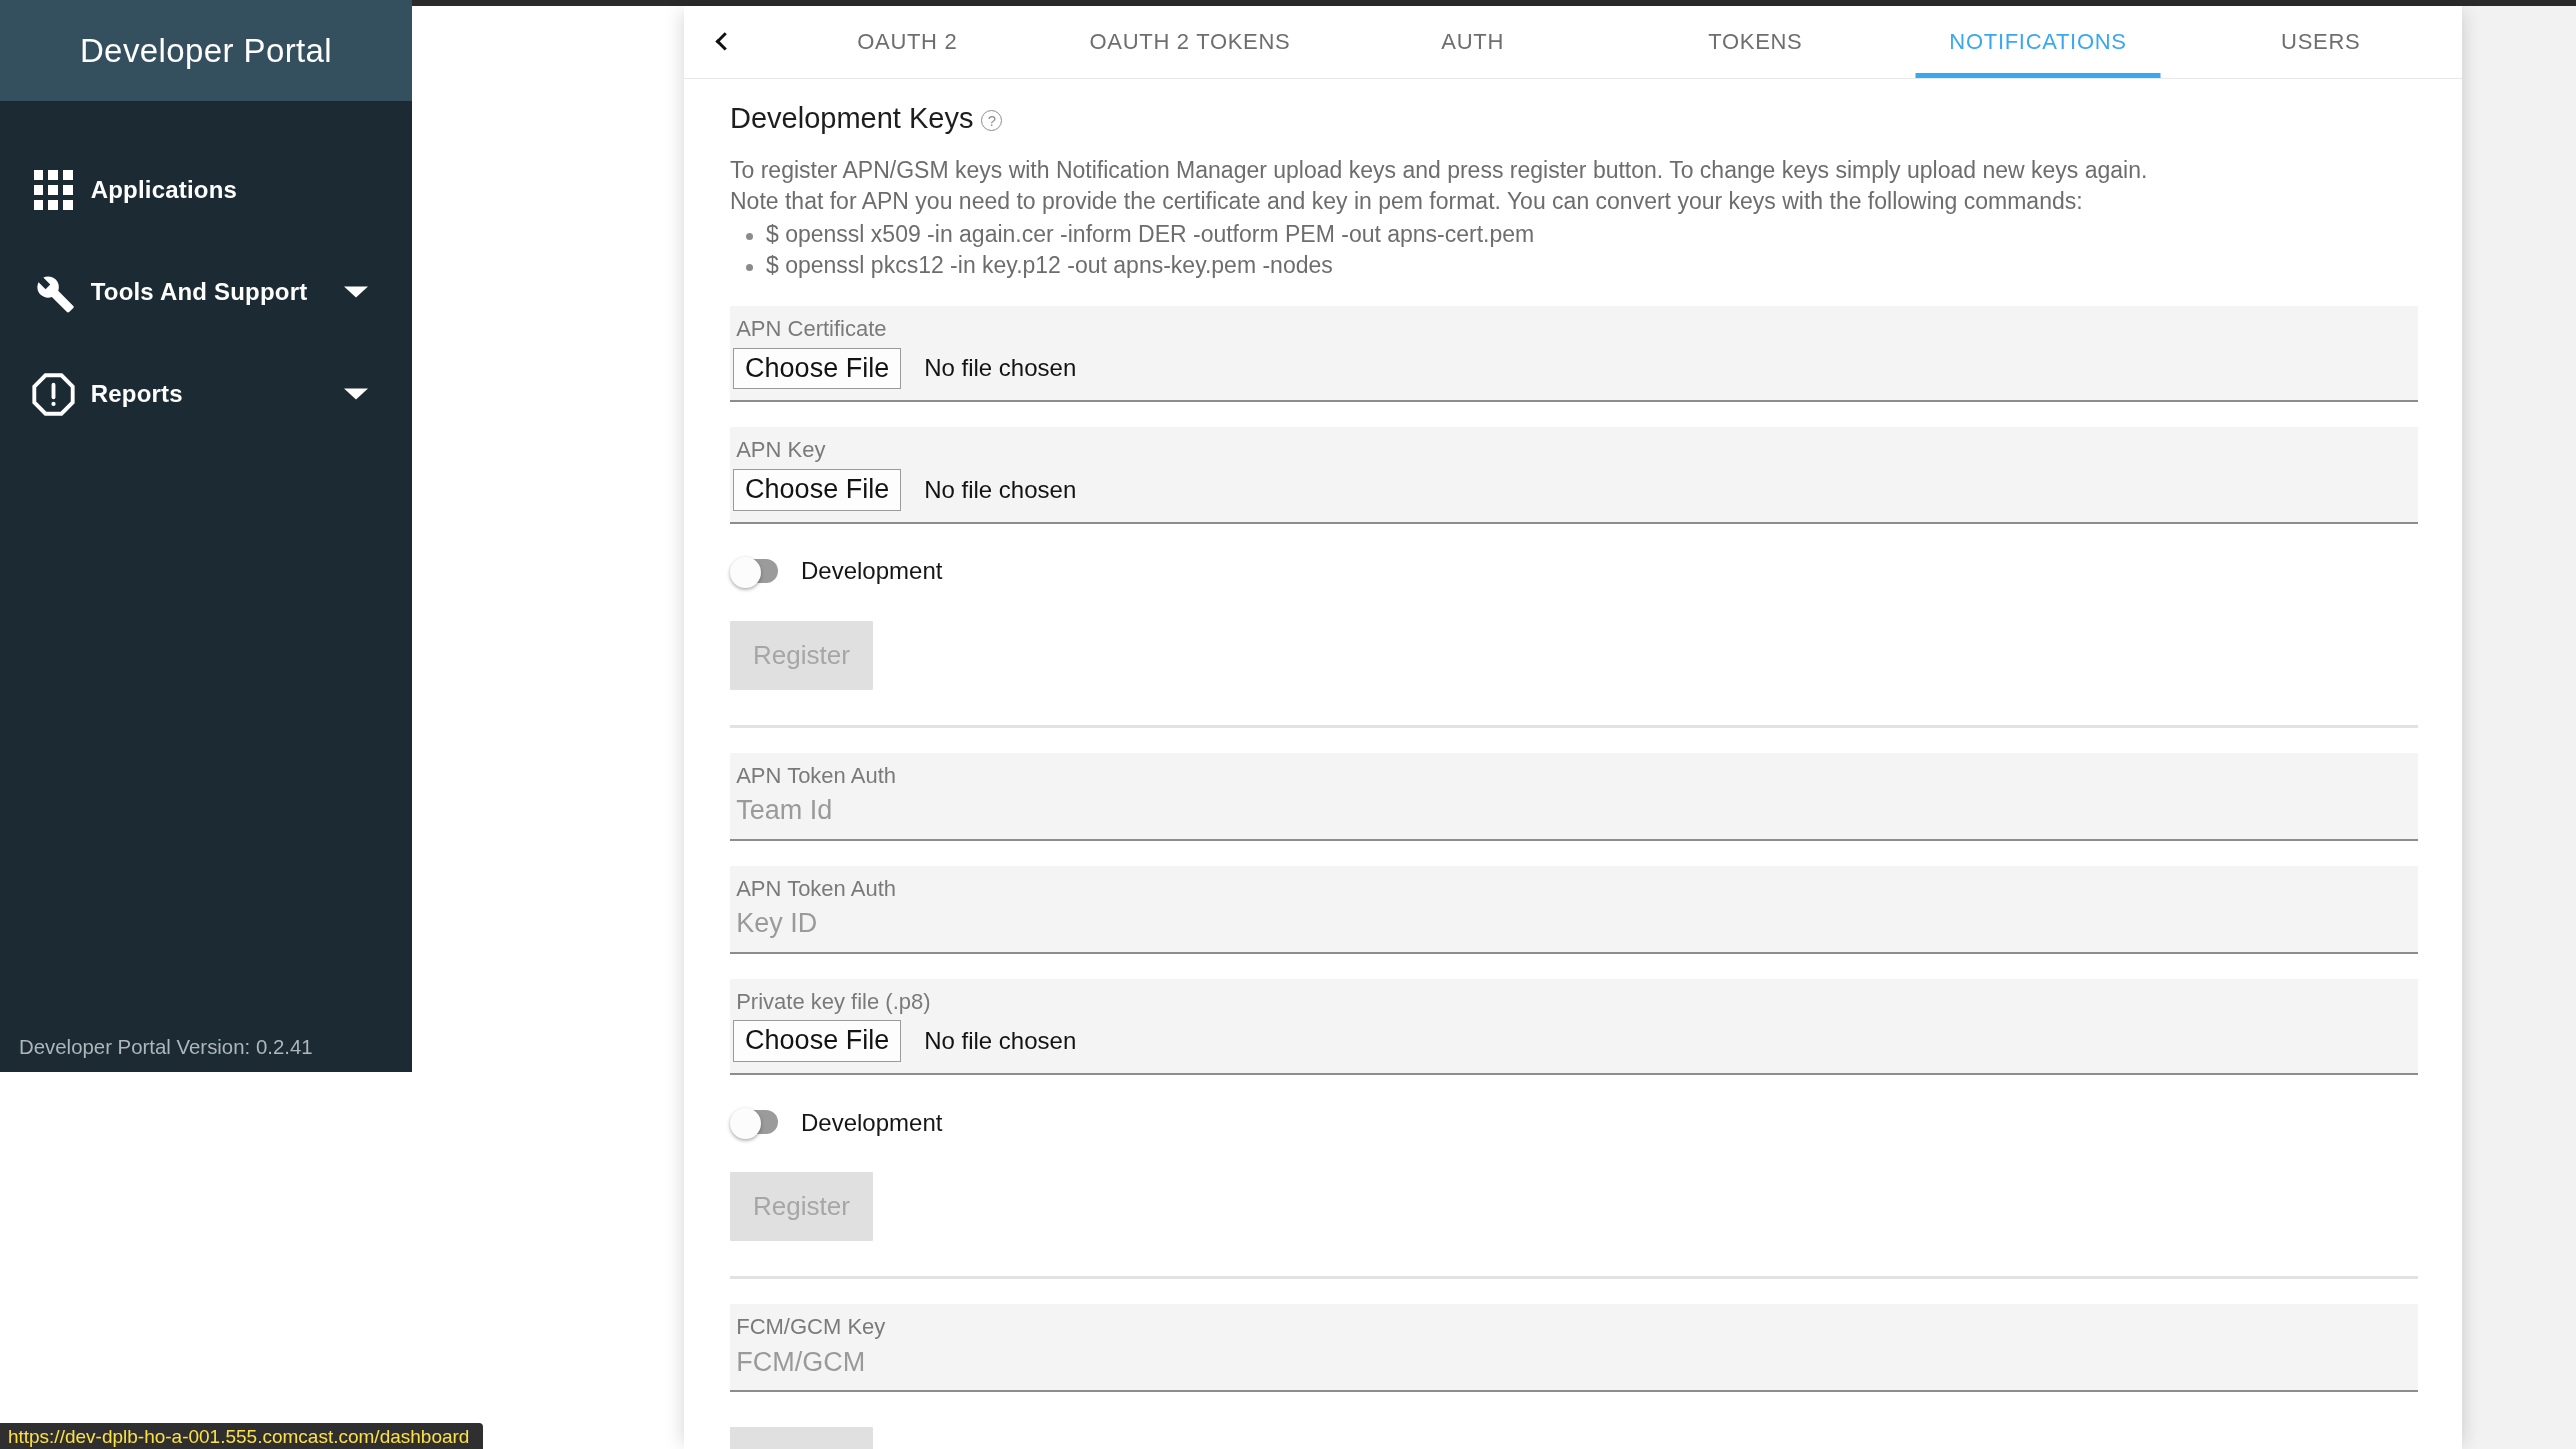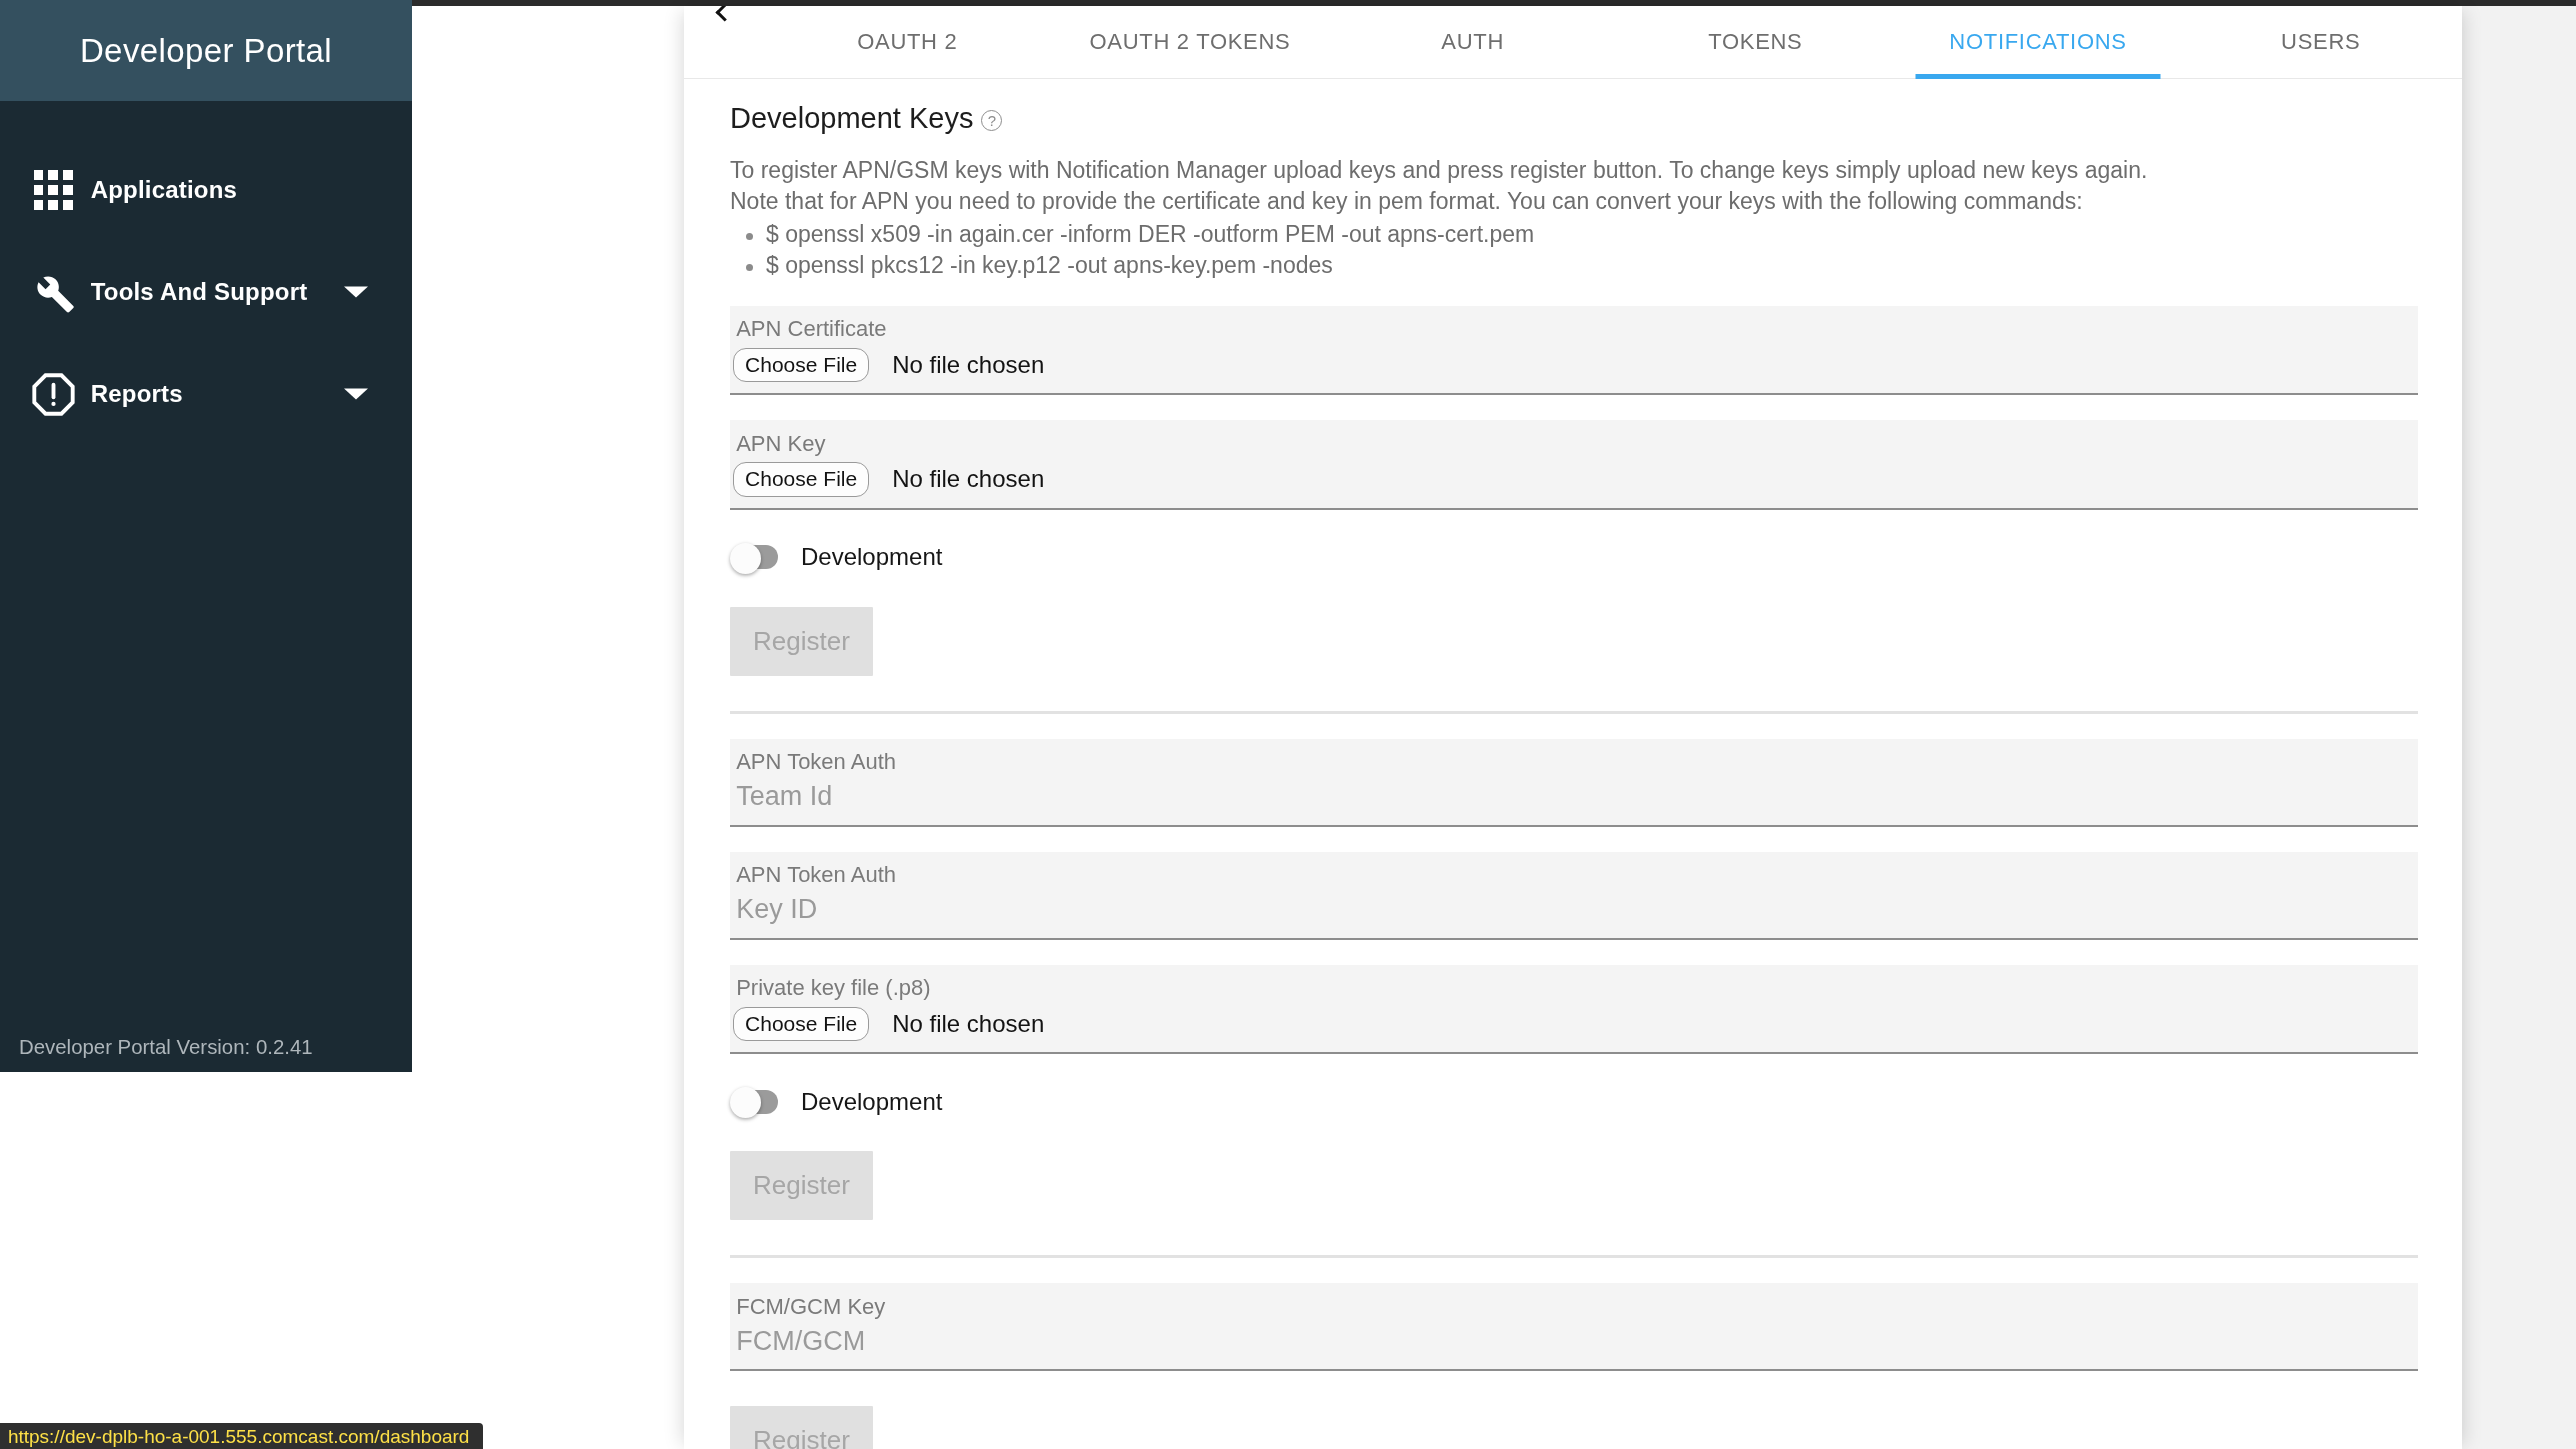--- a/index.html
+++ b/index.html
@@ -68,21 +68,21 @@
   
   .card {
     position: absolute; left: 684px; top: 5.5px; width: 1778px; height: 1444px;
     background: #ffffff;
     box-shadow: -7.9px 0 17.3px -4.7px rgba(0,0,0,.13), 7.9px 0 17.3px -4.7px rgba(0,0,0,.13);
     overflow: hidden;
   }
 
   
   .tabbar {
-    position: relative; height: 73px; display: flex; align-items: flex-start;
+    position: relative; height: 73px; display: flex; align-items: center;
     border-bottom: 0.8px solid #e8e8e8;
   }
   .back-btn {
     width: 82px; display: flex; align-items: center; justify-content: center;
     cursor: pointer; font-size: 0;
   }
   .chev {
     display: inline-block; width: 13.4px; height: 13.4px;
     border-left: 3.9px solid #111; border-bottom: 3.9px solid #111;
     transform: rotate(45deg);
@@ -123,22 +123,22 @@
 
   
   .field {
     margin-top: 25px; background: #f4f4f4; border-bottom: 2.4px solid #8d8d8d;
     padding: 10.2px 0 7.9px 3.1px;
   }
   .field-label { font-size: 22px; color: #7a7a7a; padding-left: 3.1px; }
   .field-value { font-size: 27px; color: #9a9a9a; padding: 6.3px 0 4.7px 3.1px; }
   .filerow { display: flex; align-items: center; gap: 11px; padding: 5.5px 0 3.1px 0; }
   .choose-btn {
-    background: #fdfdfd; border: 0.8px solid #9a9a9a; border-radius: 13px;
-    font-family: "Liberation Sans", sans-serif; font-size: 21px; color: #131313;
+    background: #fdfdfd; border: 0.8px solid #9a9a9a; border-radius: 0;
+    font-family: "Liberation Sans", sans-serif; font-size: 27px; color: #131313;
     padding: 3.9px 11px 4.7px 11px; cursor: pointer; line-height: 1.15;
   }
   .file-status { font-size: 24px; color: #131313; margin-left: 12px; }
 
   
   .toggle-row { display: flex; align-items: center; gap: 22px; margin-top: 33px; }
   .toggle {
     position: relative; width: 49px; height: 29px; cursor: pointer;
   }
   .toggle .track {

